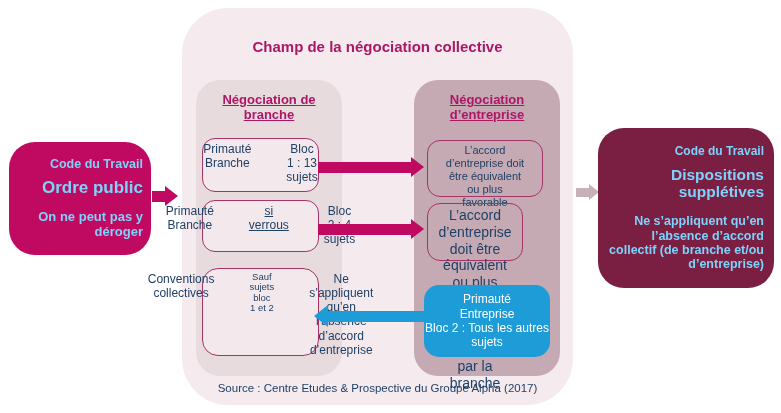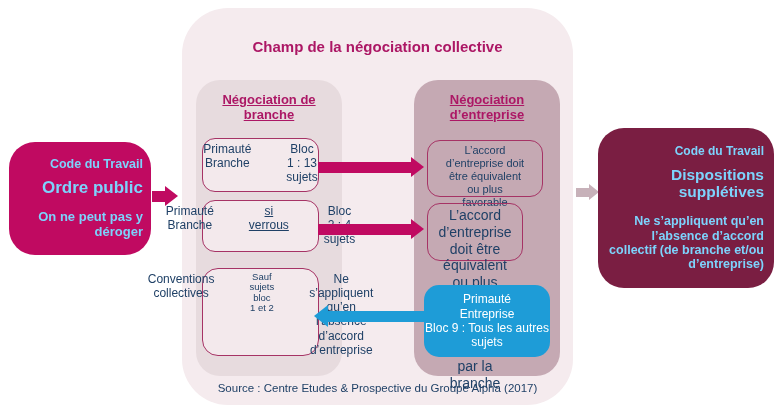--- a/index.html
+++ b/index.html
@@ -114,21 +114,21 @@
       </div>
     </div>
 
     <div class="column col-enterprise">
       <div class="col-header">Négociation d’entreprise</div>
       <div class="obox rbox1">L’accord d’entreprise doit être équivalent ou plus favorable</div>
       <div class="obox rbox2">L’accord d’entreprise doit être équivalent ou plus favorable sur les sujets verrouillés par la branche</div>
       <div class="bluebox">
         <div>Primauté</div>
         <div>Entreprise</div>
-        <div>Bloc 9 : Tous les autres sujets</div>
+        <div>Bloc 2 : Tous les autres sujets</div>
       </div>
     </div>
 
     <div class="source">Source : Centre Etudes &amp; Prospective du Groupe Alpha (2017)</div>
   </div>
 
   <div class="arrow a-magenta arr2">
     <div class="shaft"></div>
     <div class="head-r"></div>
   </div>

